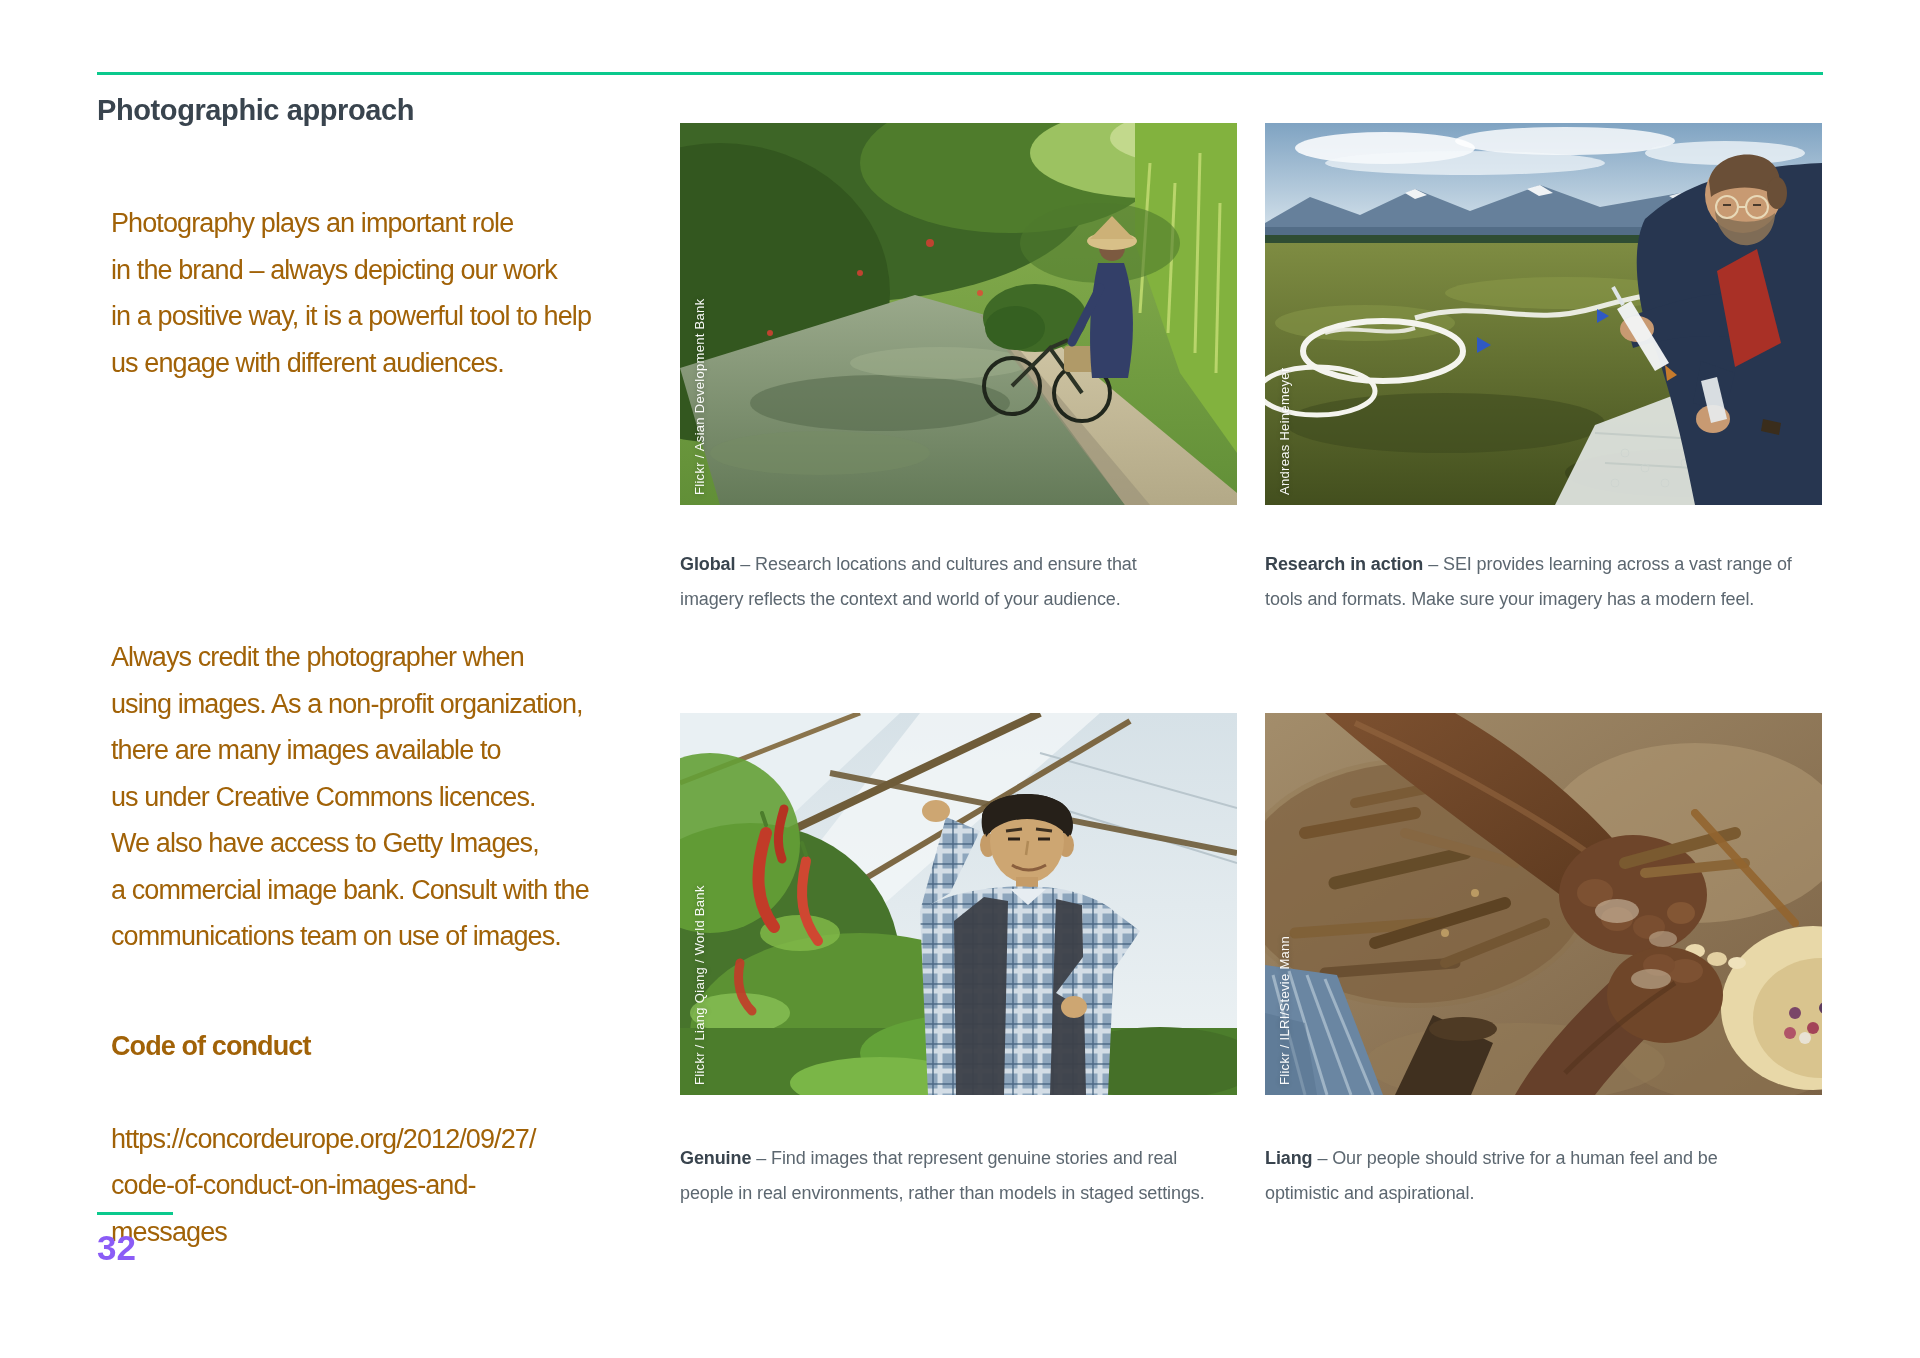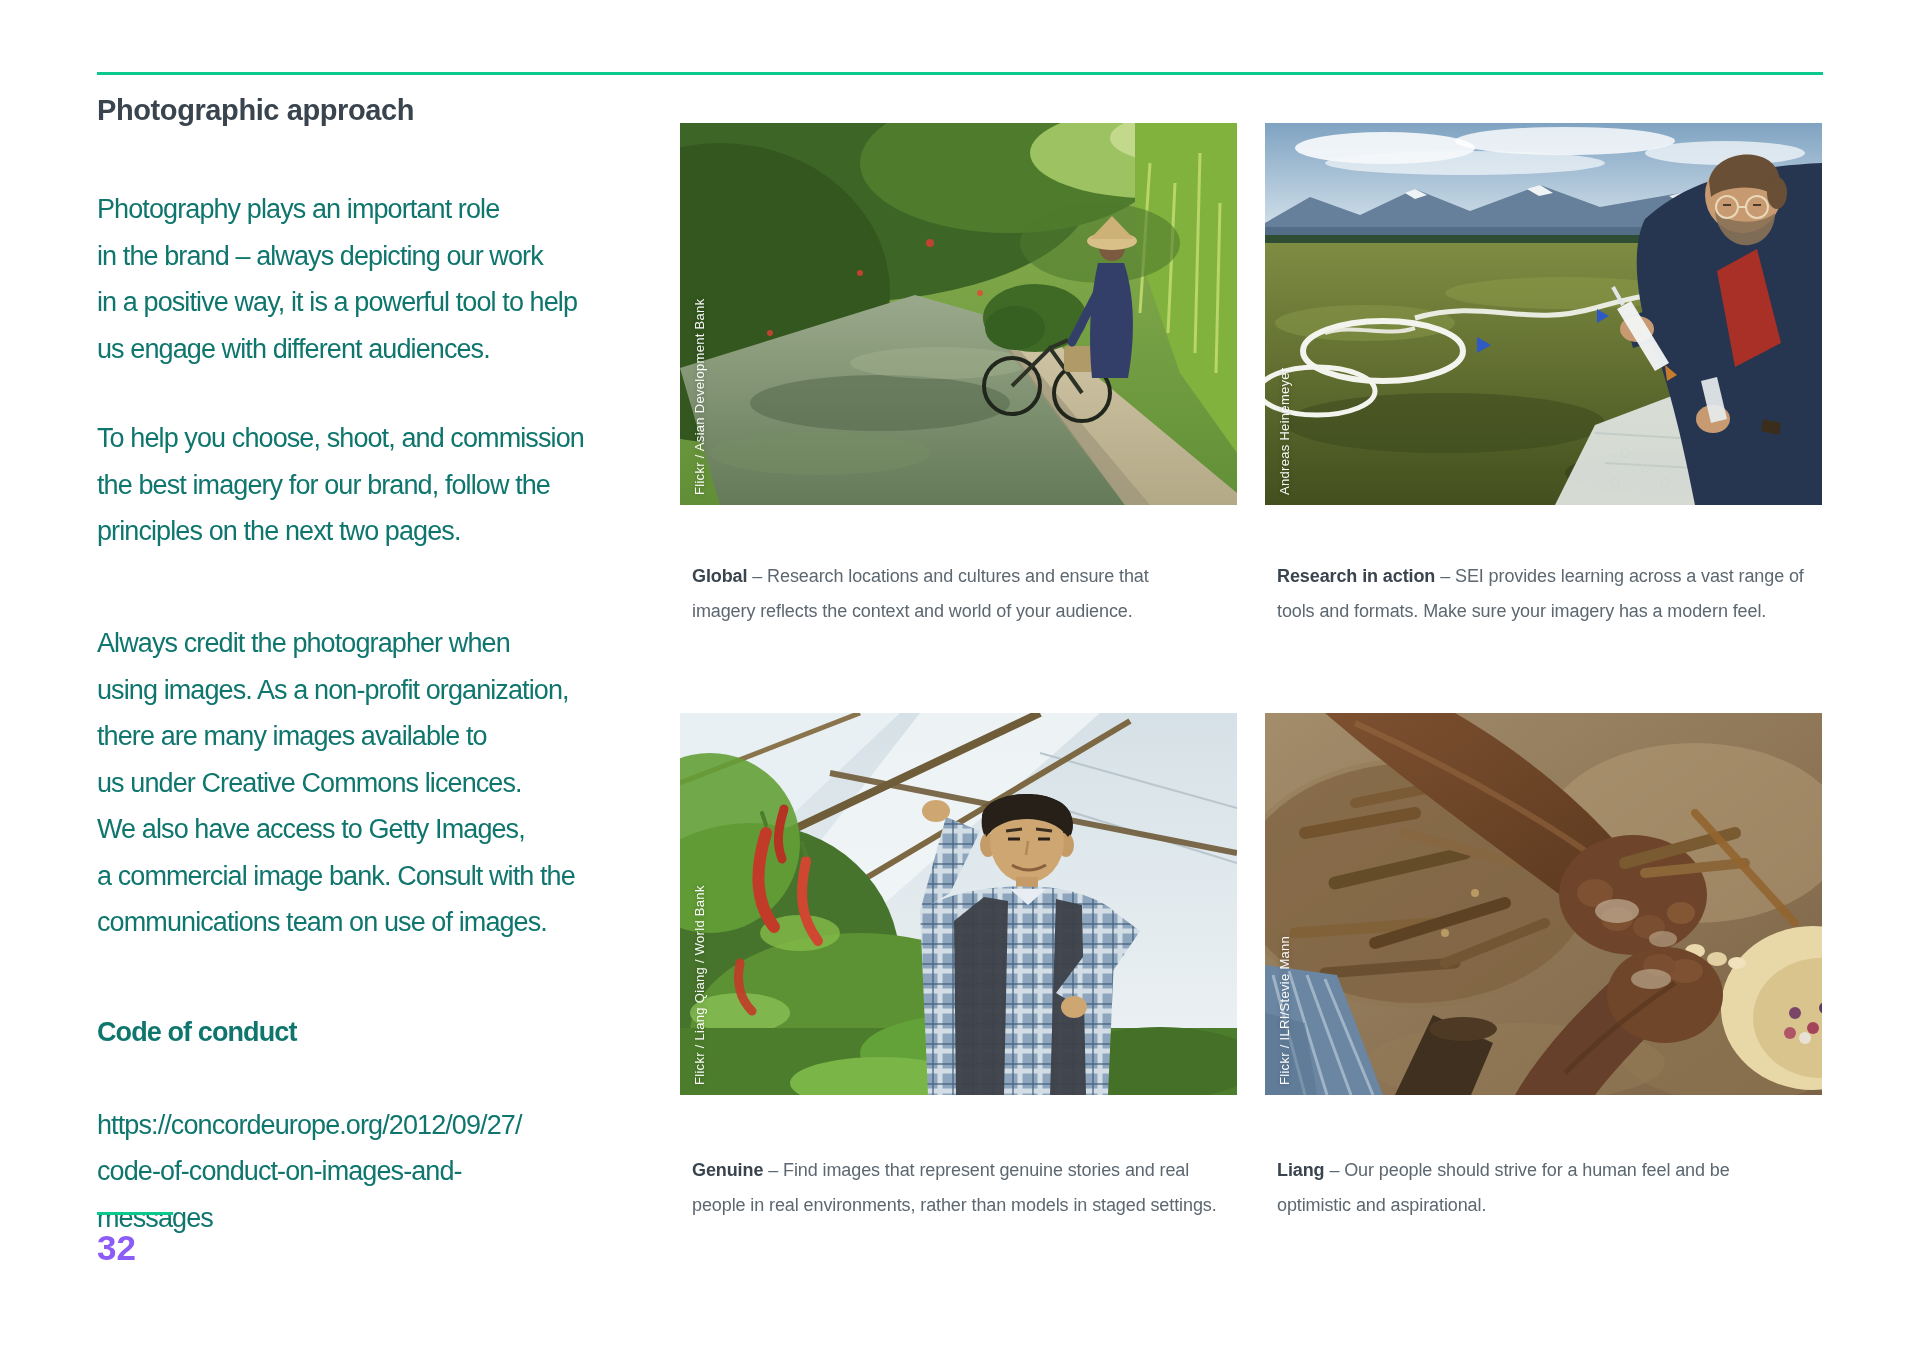--- a/index.html
+++ b/index.html
@@ -3,54 +3,51 @@
 <meta charset="utf-8">
 <style>
   html,body{margin:0;padding:0;background:#ffffff;}
   .page{position:relative;width:1920px;height:1296px;background:#ffffff;overflow:hidden;
         font-family:"Liberation Sans","DejaVu Sans",sans-serif;color:#39444E;}
   .rule{position:absolute;background:#0BC98D;}
   #rule-top{left:97px;top:72px;width:1726px;height:3px;}
   #rule-footer{left:97px;top:1212px;width:76px;height:3px;}
   h1.title{position:absolute;left:97px;top:94px;margin:0;font-size:29px;font-weight:bold;
            letter-spacing:-0.4px;color:#39444E;}
-  .body-block{position:absolute;left:97px;margin:0;font-size:27px;line-height:46.5px;
-              letter-spacing:-0.9px;color:#0f766e;white-space:pre-line;width:640px;}
+  .body-block{position:absolute;left:97px;margin:14px;font-size:27px;line-height:46.5px;
+              letter-spacing:-0.9px;color:#a16207;white-space:pre-line;width:640px;}
   #para1{top:186px;} #para2{top:415px;} #para3{top:620px;} #conduct{top:962px;}
   .bold-line{font-weight:bold;}
   .page-number{position:absolute;left:97px;top:1228px;margin:0;font-size:35px;font-weight:bold;color:#8b5cf6;}
   .photo-cell{position:absolute;width:557px;height:382px;overflow:hidden;background:#6b7f4a;}
   #ph1{left:680px;top:123px;} #ph2{left:1265px;top:123px;}
   #ph3{left:680px;top:713px;} #ph4{left:1265px;top:713px;}
   .photo-cell svg{position:absolute;left:0;top:0;width:100%;height:100%;display:block;}
   .credit{position:absolute;left:27px;bottom:10px;transform-origin:0 100%;transform:rotate(-90deg);
           color:#ffffff;font-size:13px;letter-spacing:.3px;white-space:nowrap;opacity:.96;
           text-shadow:0 0 6px rgba(0,0,0,.30);}
-  .caption{position:absolute;width:600px;margin:12px;font-size:18px;line-height:35px;color:#5C6770;
+  .caption{position:absolute;width:600px;margin:0;font-size:18px;line-height:35px;color:#5C6770;
            letter-spacing:-0.1px;white-space:pre-line;}
   .caption strong{color:#39444E;font-weight:bold;}
   #cap1{left:680px;top:547px;} #cap2{left:1265px;top:547px;}
   #cap3{left:680px;top:1141px;} #cap4{left:1265px;top:1141px;}
 </style>
 </head>
 <body>
 
 <div class="page">
 
   <div class="rule" id="rule-top"></div>
 
   <h1 class="title">Photographic approach</h1>
 
   <p class="body-block" id="para1">Photography plays an important role
 in the brand – always depicting our work
 in a positive way, it is a powerful tool to help
 us engage with different audiences.</p>
-  <p class="body-block" id="para2">To help you choose, shoot, and commission
-the best imagery for our brand, follow the
-principles on the next two pages.</p>
   <p class="body-block" id="para3">Always credit the photographer when
 using images. As a non-profit organization,
 there are many images available to
 us under Creative Commons licences.
 We also have access to Getty Images,
 a commercial image bank. Consult with the
 communications team on use of images.</p>
 
   <div class="body-block" id="conduct">
     <div class="bold-line">Code of conduct</div>

